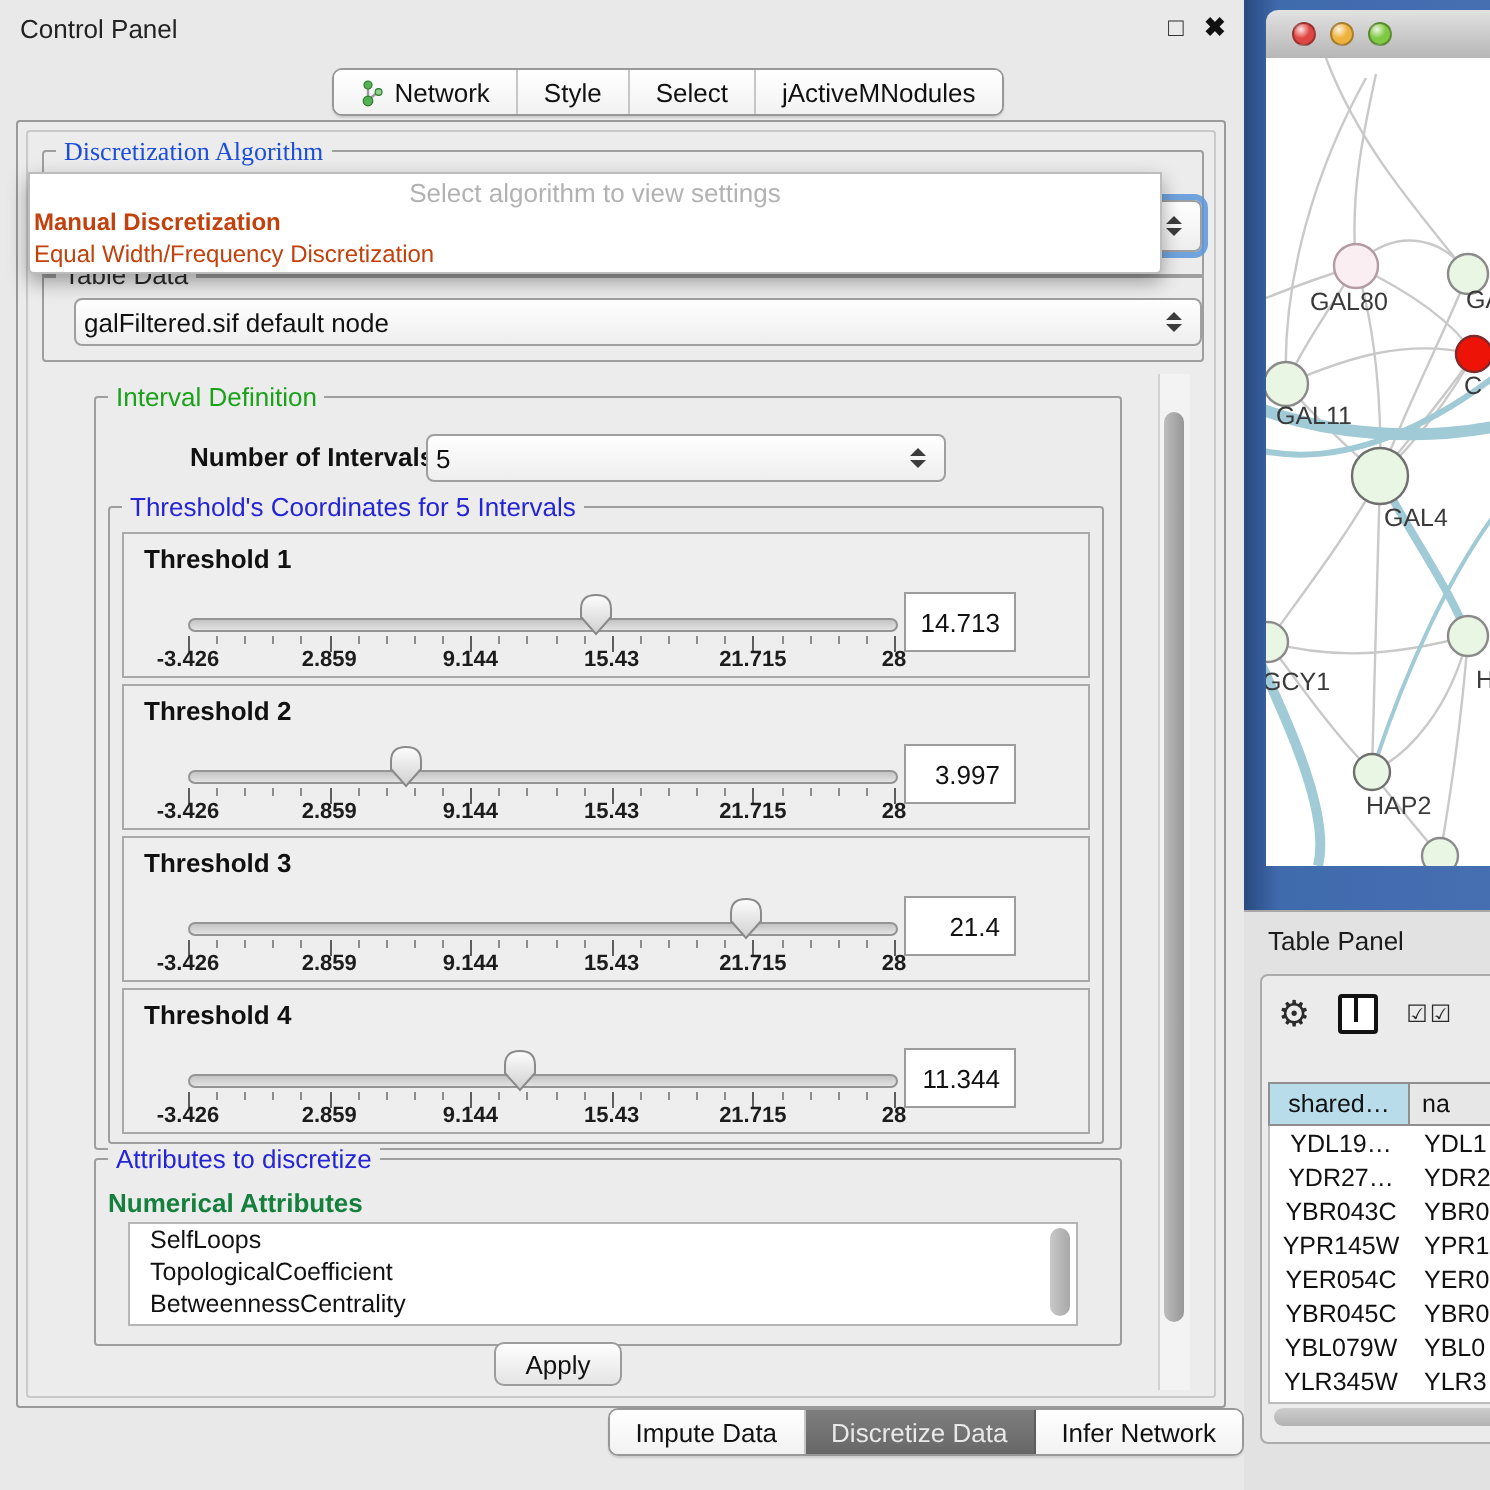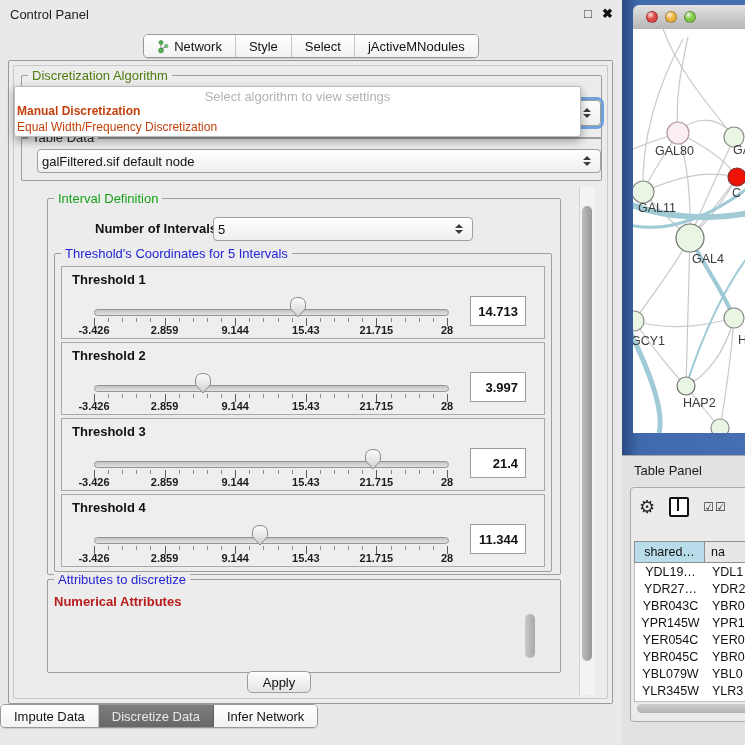--- a/index.html
+++ b/index.html
@@ -5,34 +5,34 @@
   html,body{margin:0;padding:0;}
   body{width:745px;height:745px;position:relative;overflow:hidden;
        background:#dcdcdc;font-family:"Liberation Sans",sans-serif;
        -webkit-font-smoothing:antialiased;}
   
   .cp{position:absolute;left:0;top:0;width:622px;height:745px;background:#e9e9e9;}
   .cp-titlebar{position:absolute;left:0;top:0;width:622px;height:30px;}
   .cp-title{position:absolute;left:10px;top:7px;font-size:13px;color:#222;}
   .cp-float{position:absolute;left:584px;top:6px;font-size:13px;color:#333;}
   .cp-close{position:absolute;left:602px;top:6px;font-size:13px;font-weight:bold;color:#111;}
-  .top-tabs{position:absolute;left:0;top:34px;width:622px;display:flex;justify-content:center;}
+  .top-tabs{position:absolute;left:0;top:34px;width:622px;display:flex;justify-content:center;padding-left:23px;}
   .seg{display:flex;border:1px solid #989898;border-radius:5px;overflow:hidden;
        background:#fff;height:22px;box-shadow:0 1px 1px rgba(0,0,0,.12);}
   .seg .tab{display:flex;align-items:center;gap:5px;padding:0 13px;font-size:13px;color:#111;
        background:linear-gradient(#ffffff,#f2f2f2);border-right:1px solid #c6c6c6;cursor:default;}
   .seg .tab:last-child{border-right:none;}
   .seg .tab.sel{background:linear-gradient(#7e7e7e,#676767);color:#e9e9e9;border-right-color:#5e5e5e;}
   .outer-panel{position:absolute;left:8px;top:60px;width:603px;height:642px;
        border:1px solid #9a9a9a;background:#ececec;border-radius:2px;}
   .inner-line{position:absolute;left:4px;top:4px;right:4px;bottom:4px;border:1px solid #c9c9c9;border-radius:2px;}
   
   .grp{position:absolute;border:1px solid #9e9e9e;border-radius:2px;background:transparent;}
   .grp-label{position:absolute;top:-8px;left:6px;background:#ececec;padding:0 4px;font-size:13px;}
-  .grp-label.faded{color:#4d7c0f;}
+  .grp-label.faded{color:#1d4ed8;font-family:Liberation Serif, serif;}
   .grp-label.dark{color:#2b2b2b;}
   .grp-label.green{color:#19a219;}
   .grp-label.blue{color:#2424d6;}
   .grp-alg{left:12px;top:14px;width:579px;height:62px;}
   .grp-td{left:12px;top:76px;width:579px;height:42px;}
   .grp-interval{left:38px;top:137px;width:512px;height:375px;}
   .grp-coords{left:6px;top:54px;width:496px;height:317px;}
   .grp-attrs{left:38px;top:518px;width:512px;height:92px;}
   
   .combo{position:absolute;height:24px;border:1px solid #9f9f9f;border-radius:4px;
@@ -60,38 +60,38 @@
   
   .th-panel{position:absolute;left:6px;width:484px;height:73px;border:1px solid #a9a9a9;
        background:#eeeeee;box-sizing:border-box;}
   .th-label{position:absolute;left:10px;top:5px;font-size:13px;font-weight:bold;color:#111;}
   .th-track{position:absolute;left:32px;top:42px;width:353px;height:5px;border:1px solid #949494;
        border-radius:4px;background:linear-gradient(#c3c3c3,#e3e3e3);}
   .th-handle{position:absolute;top:29px;width:18px;height:23px;}
   .th-tick{position:absolute;width:1px;background:#6f6f6f;top:51px;}
   .th-axis{position:absolute;top:57px;font-size:11px;font-weight:bold;color:#1c1c1c;
        transform:translateX(-50%);white-space:nowrap;}
-  .th-value{position:absolute;left:408px;top:29px;width:56px;height:30px;border:1px solid #9c9c9c;
+  .th-value{position:absolute;left:390px;top:29px;width:56px;height:30px;border:1px solid #9c9c9c;
        background:#fff;box-sizing:border-box;font-size:13px;color:#111;
-       display:flex;align-items:center;justify-content:flex-end;padding-right:7px;font-weight:bold;}
-  
-  .attrs-title{position:absolute;left:6px;top:14px;font-size:13px;font-weight:bold;color:#b91c1c;}
+       display:flex;align-items:center;justify-content:flex-end;padding-right:7px;}
+  
+  .attrs-title{position:absolute;left:6px;top:14px;font-size:13px;font-weight:bold;color:#15803d;}
   .attrs-list{position:absolute;left:16px;top:31px;width:475px;height:52px;background:#fff;
        border:1px solid #b5b5b5;overflow:hidden;box-sizing:border-box;}
   .attrs-list .item{font-size:12.5px;color:#111;line-height:16px;padding-left:10px;white-space:nowrap;}
   .attrs-sb{position:absolute;left:477px;top:34px;width:10px;height:44px;border-radius:5px;
        background:linear-gradient(90deg,#c9c9c9,#a8a8a8);}
   .apply{position:absolute;left:238px;top:610px;width:64px;height:22px;border:1px solid #9c9c9c;
        border-radius:5px;background:linear-gradient(#fefefe,#e4e4e4);font-size:13px;color:#111;
        font-family:"Liberation Sans",sans-serif;}
   .vscroll{position:absolute;left:570px;top:126px;width:15px;height:508px;background:#f3f3f3;
        border-left:1px solid #d2d2d2;}
   .vscroll .thumb{position:absolute;left:2px;top:19px;width:10px;height:455px;border-radius:5px;
        background:linear-gradient(90deg,#bdbdbd,#979797);}
-  .bottom-tabs{position:absolute;left:0;top:704px;width:622px;display:flex;justify-content:flex-start;}
+  .bottom-tabs{position:absolute;left:0;top:704px;width:622px;display:flex;justify-content:flex-end;}
   
   .netwin{position:absolute;left:622px;top:0;width:123px;height:455px;
        background:linear-gradient(90deg,#2a4a80,#3f6aac 14%,#466fb2);}
   .net-titlebar{position:absolute;left:11px;top:5px;width:112px;height:24px;
        background:linear-gradient(#e2e2e2,#b6b6b6);border-radius:6px 0 0 0;
        border-bottom:1px solid #8e8e8e;}
   .light{position:absolute;top:6px;width:12px;height:12px;border-radius:50%;
        border:1px solid rgba(0,0,0,.3);box-sizing:border-box;
        background-image:radial-gradient(circle at 35% 28%,rgba(255,255,255,.85),rgba(255,255,255,0) 45%);}
   .net-canvas{position:absolute;left:11px;top:29px;width:112px;height:404px;background:#fff;overflow:hidden;}
@@ -385,20 +385,25 @@
               <div class="th-axis" style="left: 385px;">28</div>
               <div class="th-value">11.344</div>
             </div>
           </div>
       </div>
     </div>
 
     <div class="grp grp-attrs">
       <span class="grp-label blue">Attributes to discretize</span>
       <div class="attrs-title">Numerical Attributes</div>
+      <div class="attrs-list" id="attrList">
+          <div class="item">SelfLoops</div>
+          <div class="item">TopologicalCoefficient</div>
+          <div class="item">BetweennessCentrality</div>
+        </div>
       <div class="attrs-sb"></div>
     </div>
 
     <button class="apply">Apply</button>
 
     <div class="vscroll">
       <div class="thumb"></div>
     </div>
   </div>
 

